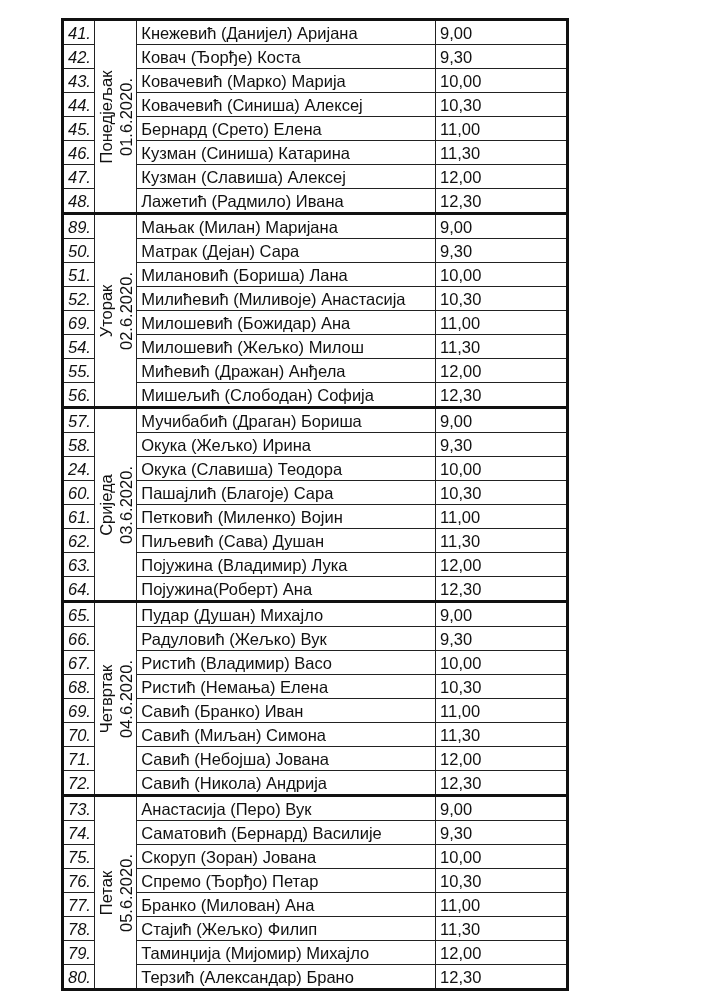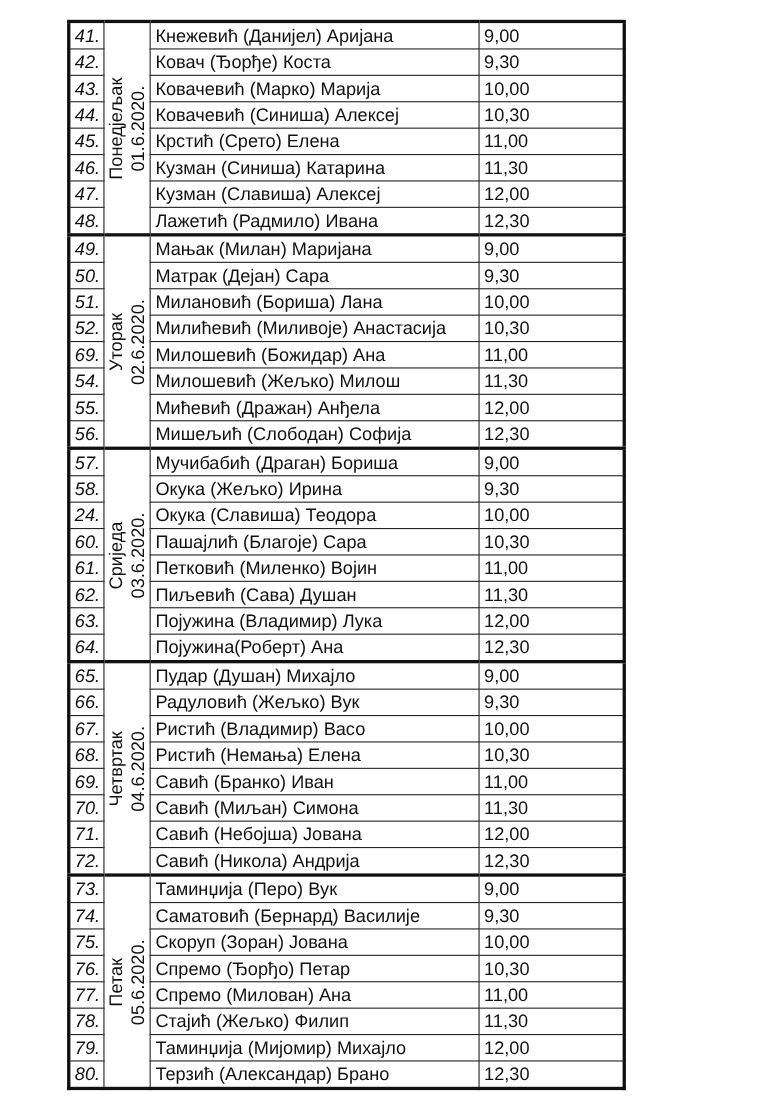--- a/index.html
+++ b/index.html
@@ -64,40 +64,40 @@
         <td class="name">Ковачевић (Марко) Марија</td>
         <td class="time">10,00</td>
       </tr>
       <tr>
         <td class="num">44.</td>
         <td class="name">Ковачевић (Синиша) Алексеј</td>
         <td class="time">10,30</td>
       </tr>
       <tr>
         <td class="num">45.</td>
-        <td class="name">Крстић (Срето) Елена</td>
+        <td class="name">Бернард (Срето) Елена</td>
         <td class="time">11,00</td>
       </tr>
       <tr>
         <td class="num">46.</td>
         <td class="name">Кузман (Синиша) Катарина</td>
         <td class="time">11,30</td>
       </tr>
       <tr>
         <td class="num">47.</td>
         <td class="name">Кузман (Славиша) Алексеј</td>
         <td class="time">12,00</td>
       </tr>
       <tr>
         <td class="num">48.</td>
         <td class="name">Лажетић (Радмило) Ивана</td>
         <td class="time">12,30</td>
       </tr>
       <tr class="section-start">
-        <td class="num">49.</td>
+        <td class="num">89.</td>
         <td class="day" rowspan="8">
           <div class="day-label">
             <span>Уторак</span>
             <span>02.6.2020.</span>
           </div>
         </td>
         <td class="name">Мањак (Милан) Маријана</td>
         <td class="time">9,00</td>
       </tr>
       <tr>
@@ -228,41 +228,41 @@
         <td class="time">12,30</td>
       </tr>
       <tr class="section-start">
         <td class="num">73.</td>
         <td class="day" rowspan="8">
           <div class="day-label">
             <span>Петак</span>
             <span>05.6.2020.</span>
           </div>
         </td>
-        <td class="name">Таминџија (Перо) Вук</td>
+        <td class="name">Анастасија (Перо) Вук</td>
         <td class="time">9,00</td>
       </tr>
       <tr>
         <td class="num">74.</td>
         <td class="name">Саматовић (Бернард) Василије</td>
         <td class="time">9,30</td>
       </tr>
       <tr>
         <td class="num">75.</td>
         <td class="name">Скоруп (Зоран) Јована</td>
         <td class="time">10,00</td>
       </tr>
       <tr>
         <td class="num">76.</td>
         <td class="name">Спремо (Ђорђо) Петар</td>
         <td class="time">10,30</td>
       </tr>
       <tr>
         <td class="num">77.</td>
-        <td class="name">Спремо (Милован) Ана</td>
+        <td class="name">Бранко (Милован) Ана</td>
         <td class="time">11,00</td>
       </tr>
       <tr>
         <td class="num">78.</td>
         <td class="name">Стајић (Жељко) Филип</td>
         <td class="time">11,30</td>
       </tr>
       <tr>
         <td class="num">79.</td>
         <td class="name">Таминџија (Мијомир) Михајло</td>

